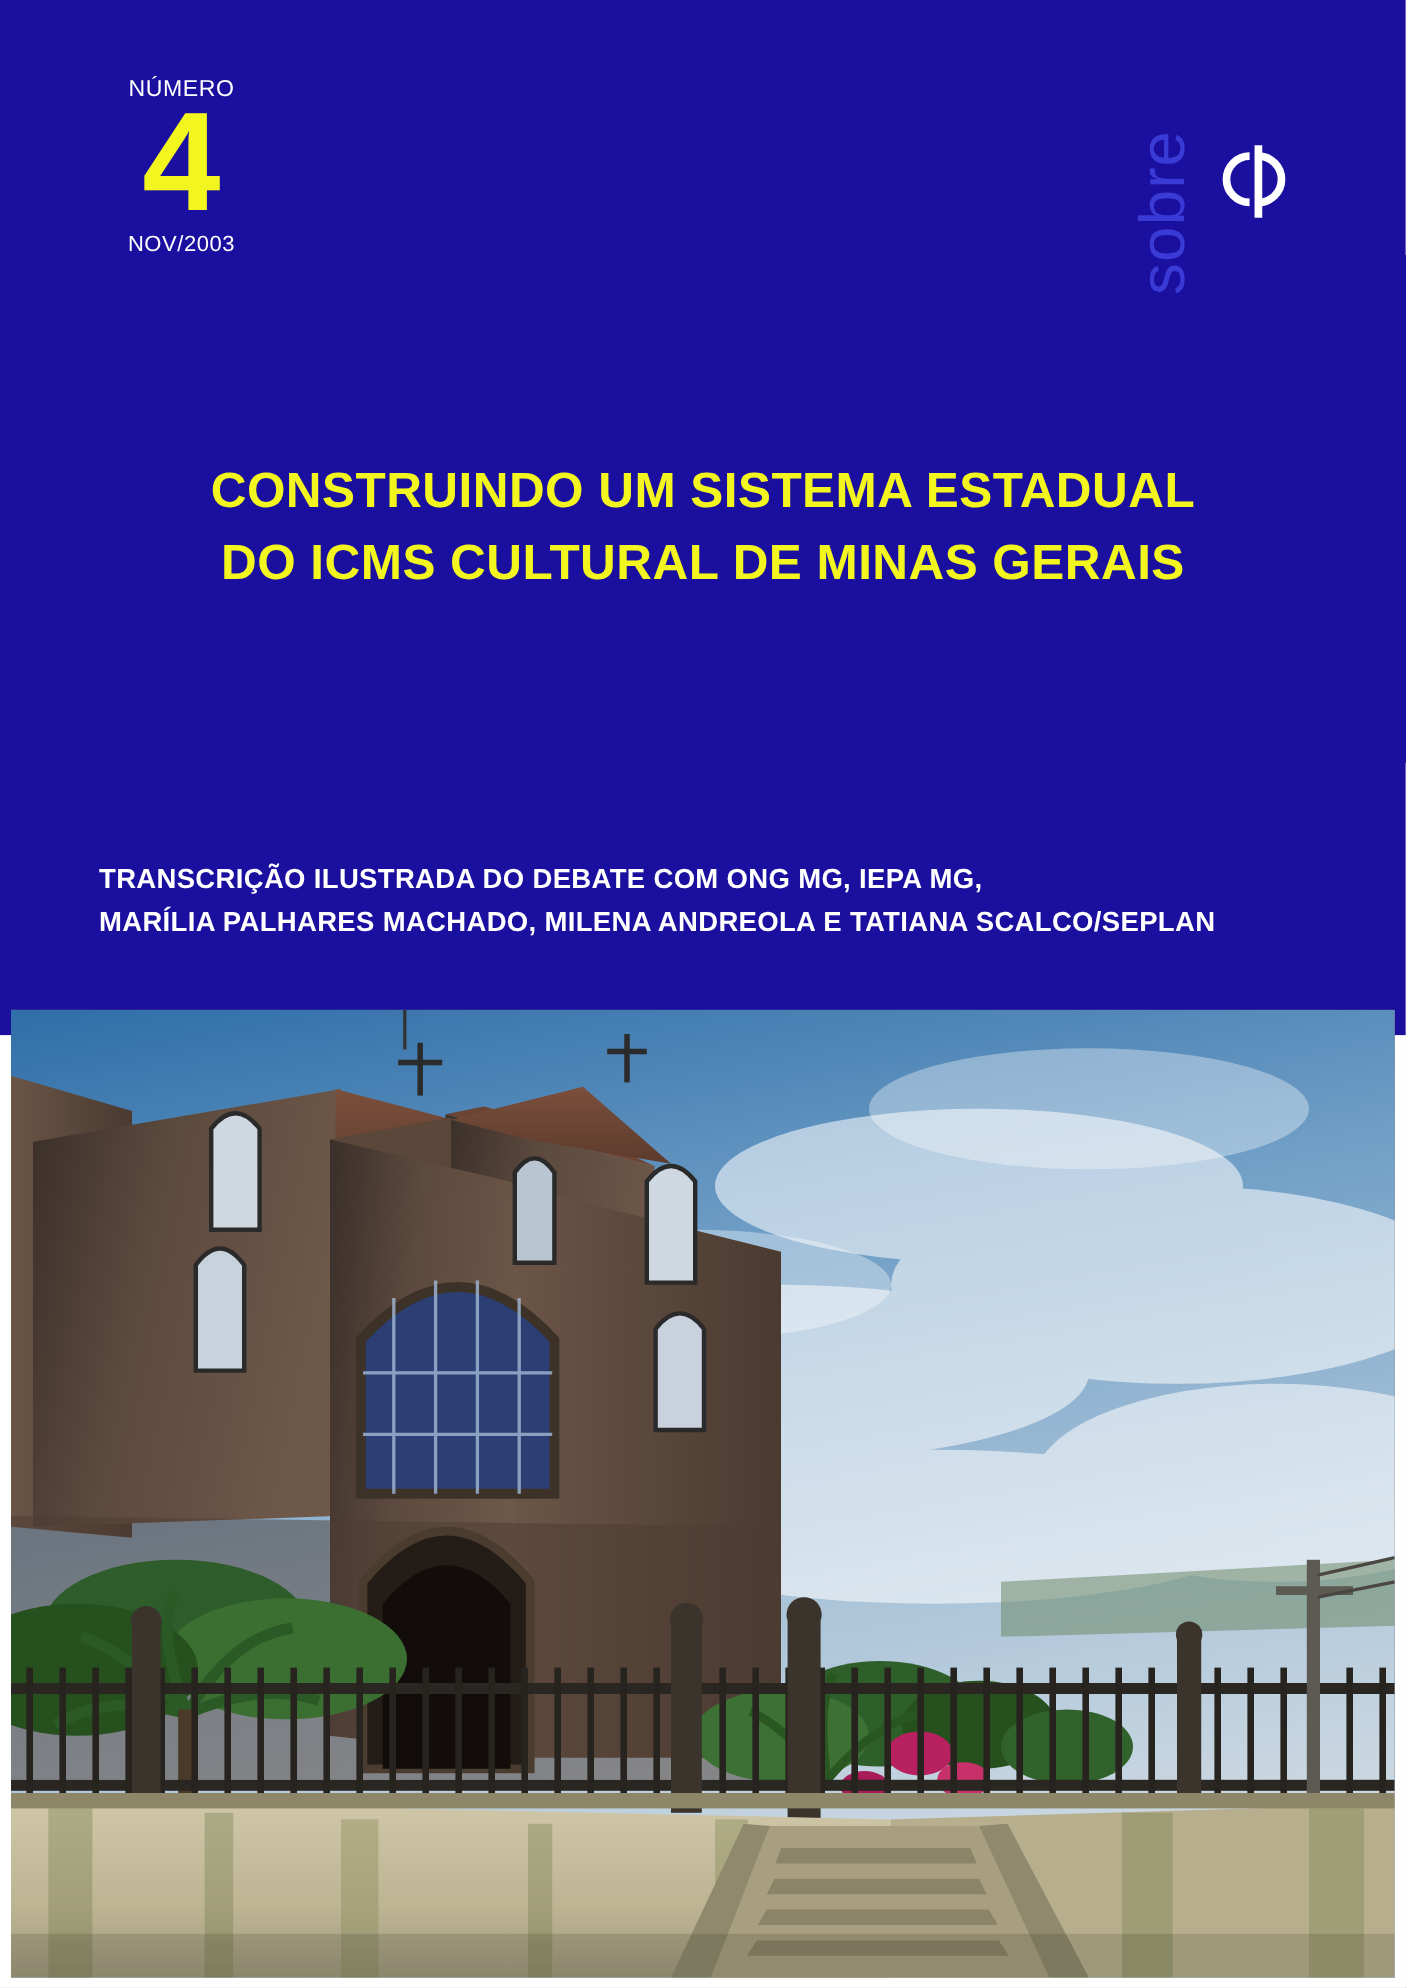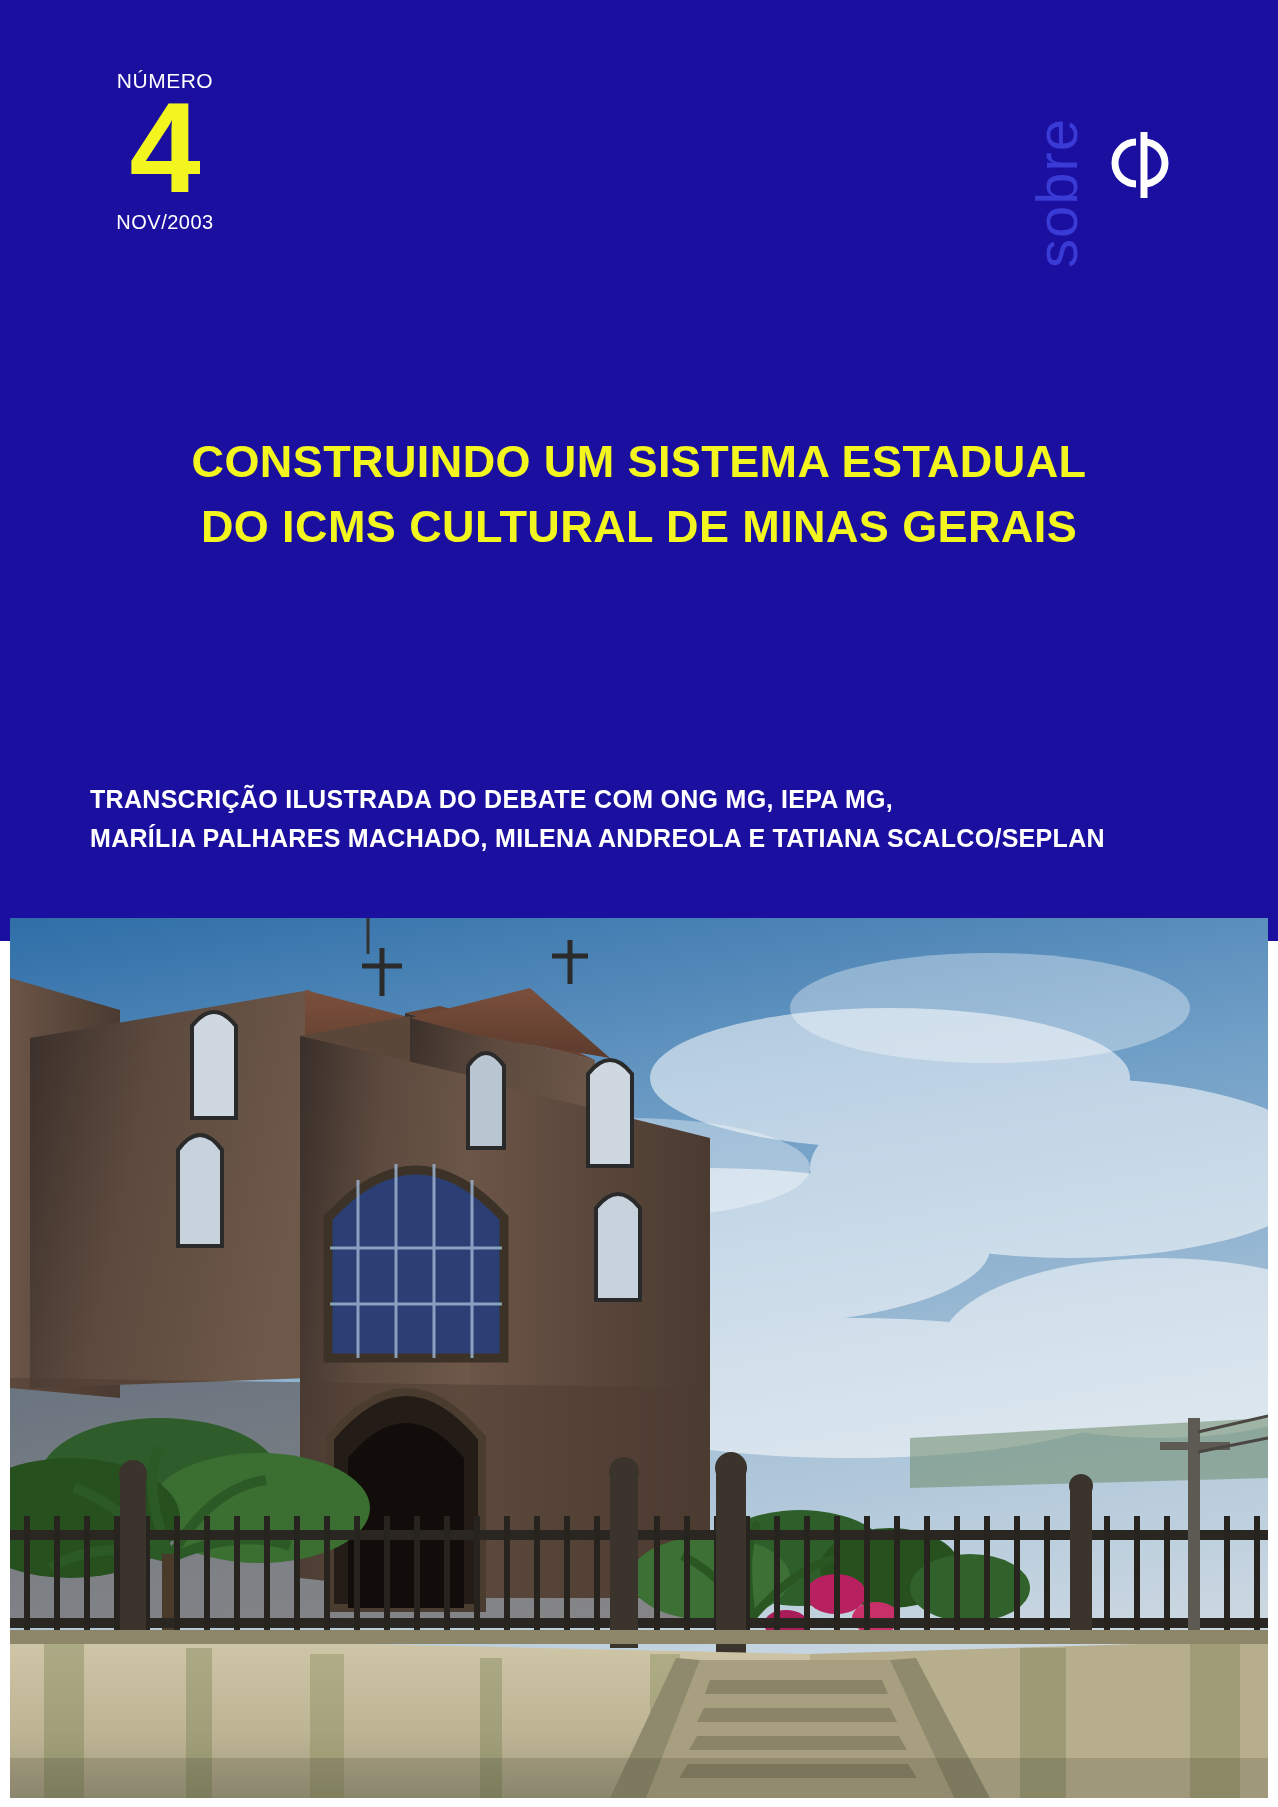--- a/index.html
+++ b/index.html
@@ -91,21 +91,21 @@
     position: absolute;
     right: 96px; top: 74px;
     width: 86px;
     height: 86px;
   }
   .cp-logo svg { display: block; }
 
   
   .main-title {
     position: absolute;
-    left: 80px; top: 429px;
+    left: 80px; top: 413px;
     width: 1118px;
     text-align: center;
     color: #f2f51e;
     font-size: 45px;
     font-weight: 700;
     line-height: 1.45;
     letter-spacing: 0.4px;
   }
   .main-title .tl { display: block; white-space: nowrap; }
 

